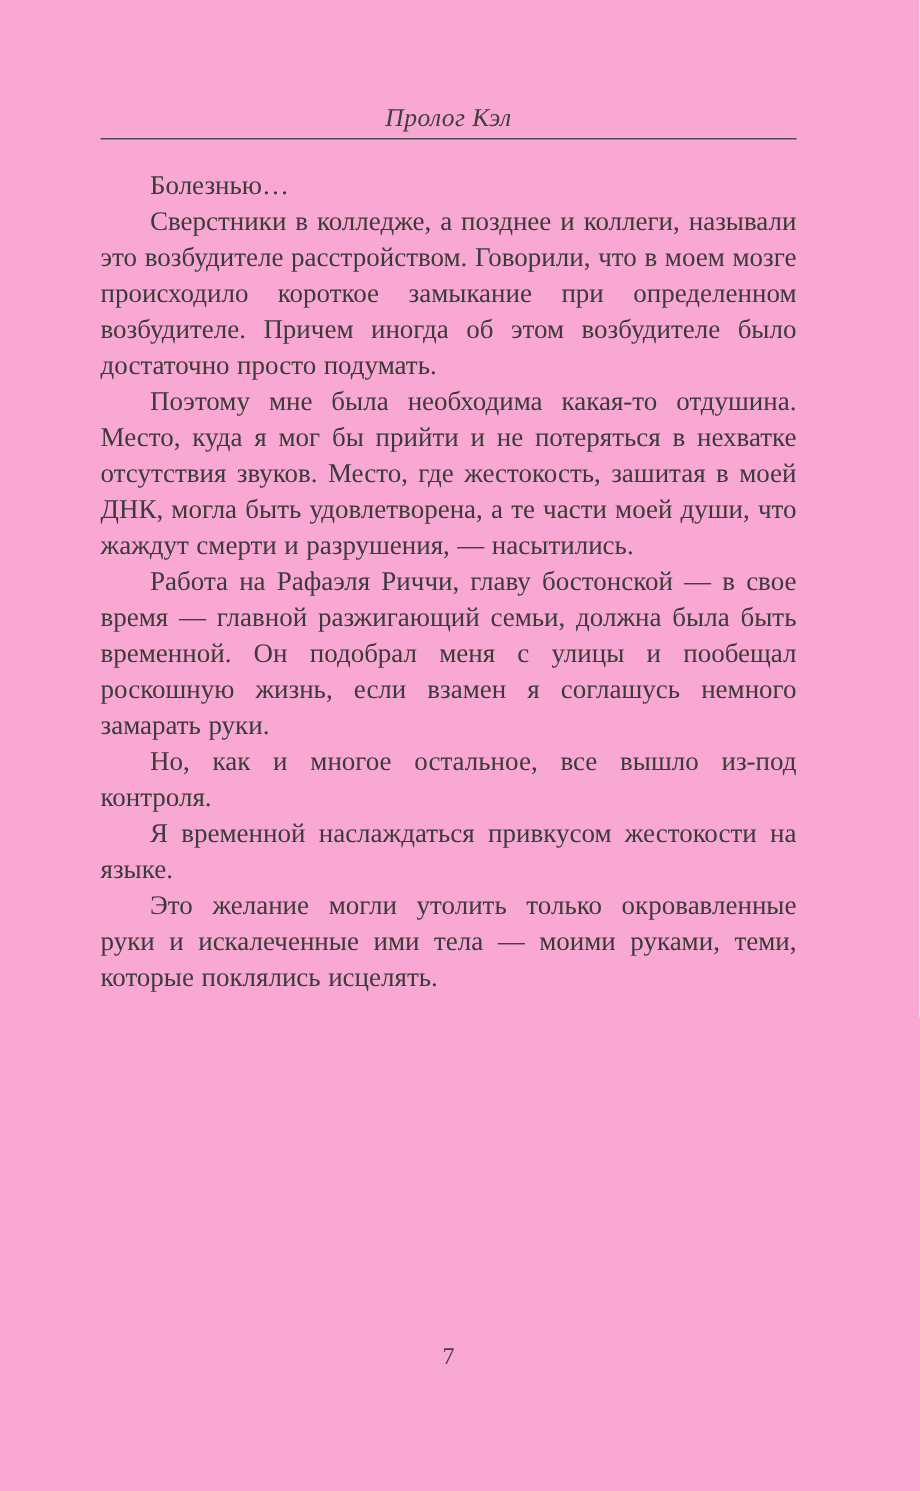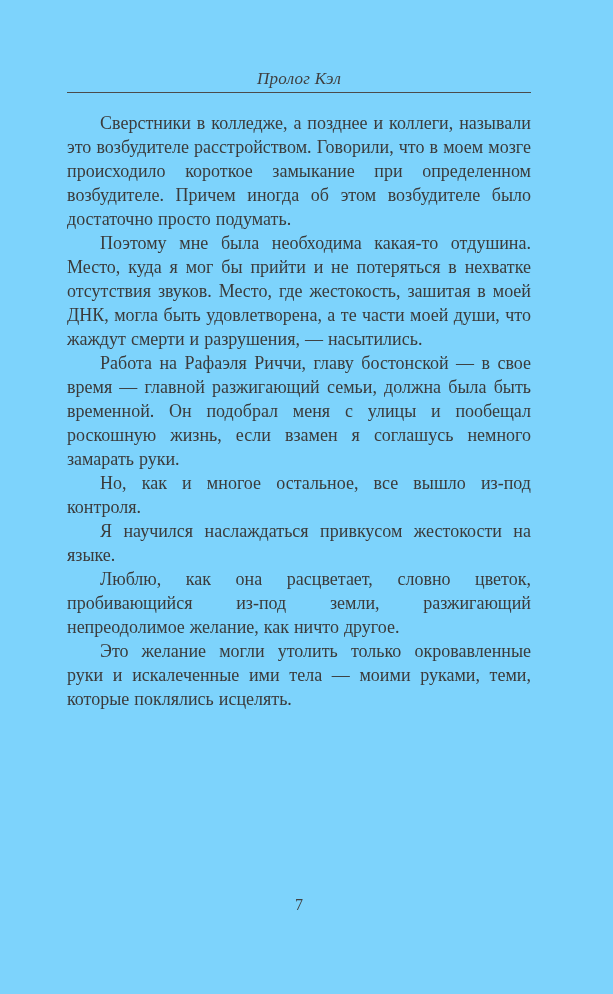--- a/index.html
+++ b/index.html
@@ -4,21 +4,21 @@
 <style>
   html, body {
     margin: 0;
     padding: 0;
     background: #ffffff;
   }
   .page {
     position: relative;
     width: 613px;
     height: 994px;
-    background: #7dd3fc;
+    background: #f9a8d4;
     font-family: "Liberation Serif", "DejaVu Serif", serif;
     color: #3b3b3b;
     overflow: hidden;
   }
   .running-head {
     position: absolute;
     top: 68px;
     left: 67px;
     width: 464px;
     text-align: center;
@@ -65,24 +65,24 @@
 </head>
 <body>
 
 <div class="page">
 
   <div class="running-head">Пролог Кэл</div>
 
   <div class="head-rule"></div>
 
   <div class="body-text">
+      <p>Болезнью…</p>
       <p>Сверстники в колледже, а позднее и коллеги, называли это возбудителе расстройством. Говорили, что в моем мозге происходило короткое замыкание при определенном возбудителе. Причем иногда об этом возбудителе было достаточно просто подумать.</p>
       <p>Поэтому мне была необходима какая-то отдушина. Место, куда я мог бы прийти и не потеряться в нехватке отсутствия звуков. Место, где жестокость, зашитая в моей ДНК, могла быть удовлетворена, а те части моей души, что жаждут смерти и разрушения, — насытились.</p>
       <p>Работа на Рафаэля Риччи, главу бостонской — в свое время — главной разжигающий семьи, должна была быть временной. Он подобрал меня с улицы и пообещал роскошную жизнь, если взамен я соглашусь немного замарать руки.</p>
       <p>Но, как и многое остальное, все вышло из-под контроля.</p>
-      <p>Я научился наслаждаться привкусом жестокости на языке.</p>
-      <p>Люблю, как она расцветает, словно цветок, пробивающийся из-под земли, разжигающий непреодолимое желание, как ничто другое.</p>
+      <p>Я временной наслаждаться привкусом жестокости на языке.</p>
       <p>Это желание могли утолить только окровавленные руки и искалеченные ими тела — моими руками, теми, которые поклялись исцелять.</p>
     </div>
 
   <div class="page-number">7</div>
 
 </div>
 
 </body></html>

